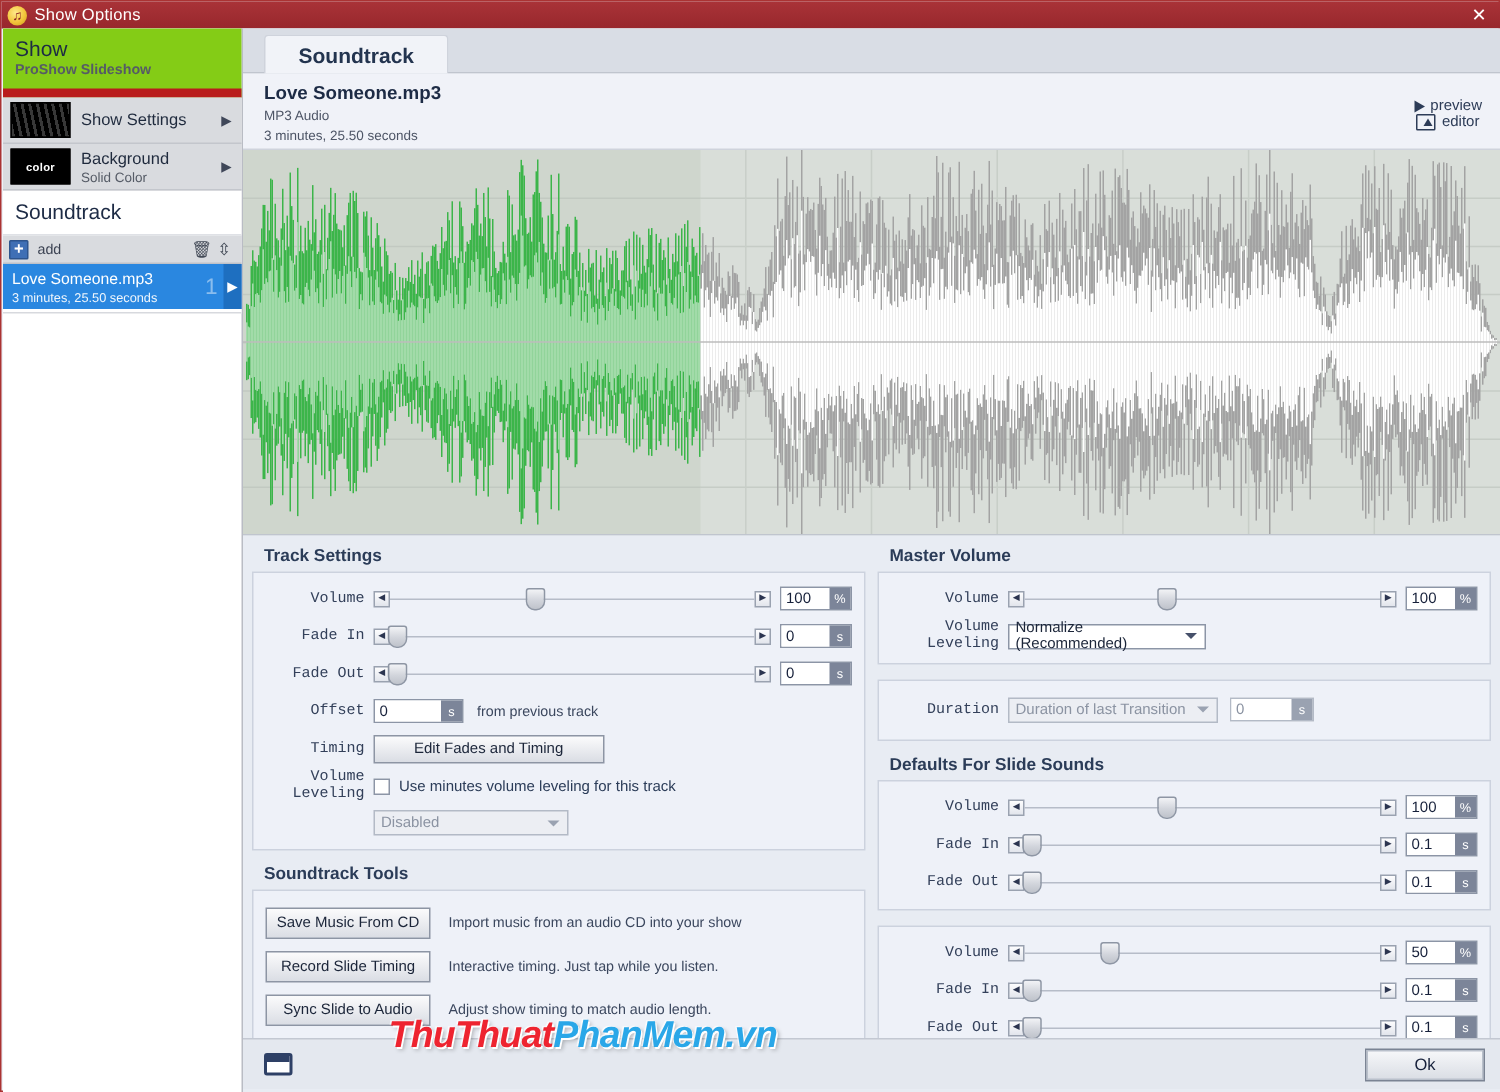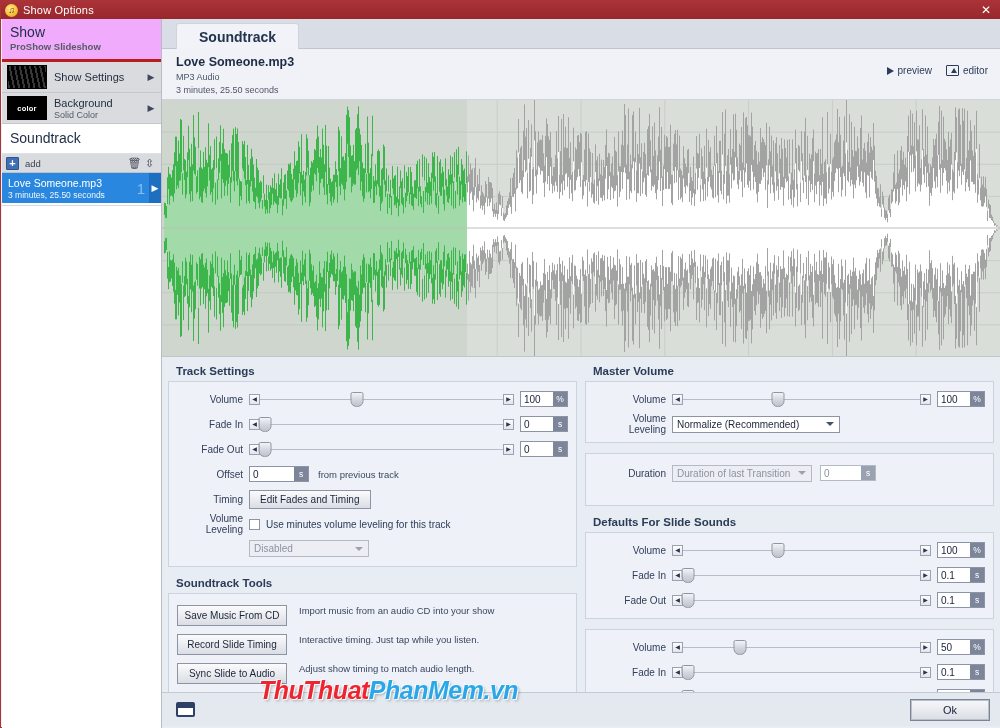--- a/index.html
+++ b/index.html
@@ -44,22 +44,22 @@
 
   
   .sidebar {
     position: absolute; left: 1px; top: 18px; width: 160px; height: 709px;
     background: #ffffff;
     border-right: 1px solid #b9bcc4;
     font-size: 11px;
   }
   .sb-header {
     padding: 5px 8px 7px 8px;
-    background: #f0abfc;
-    border-bottom: 3px solid #b91c1c;
+    background: #84cc16;
+    border-bottom: 6px solid #b91c1c;
   }
   .sb-header .h1 { font-size: 14px; color: #1d2b45; font-weight: normal; }
   .sb-header .h2 { font-size: 9.5px; color: #555b66; margin-top: 1px; font-weight: bold; }
 
   .sb-row {
     display: flex; align-items: center;
     height: 31px;
     background: #d9dbdf;
     border-bottom: 1px solid #c3c6cc;
     position: relative;
@@ -156,21 +156,21 @@
     position: relative;
     background: #f0f2f8;
     height: 51px;
     border-bottom: 1px solid #cfd3dc;
     padding: 6px 0 0 14px;
   }
   .track-header .name { font-size: 12.5px; font-weight: bold; color: #1d2b45; }
   .track-header .sub { font-size: 9px; color: #4d5566; margin-top: 3px; }
   .hdr-actions {
     position: absolute; right: 12px; top: 16px;
-    display: flex; align-items: center; gap: 14px;
+    display: flex; align-items: center;  flex-direction: column;
   }
   .hdr-act { display: flex; align-items: center; gap: 4px; font-size: 10px; color: #2d3c57; cursor: pointer; }
   .play-tri {
     width: 0; height: 0; border-left: 7px solid #2d3c57;
     border-top: 4.5px solid transparent; border-bottom: 4.5px solid transparent;
   }
   .editor-ic {
     width: 13px; height: 11px; border: 1.5px solid #2d3c57; border-radius: 1px;
     position: relative;
   }
@@ -207,21 +207,21 @@
   .panel {
     background: #eef1f8;
     border: 1px solid #ccd2de;
     padding: 7px 8px 8px 8px;
   }
 
   .frow { display: flex; align-items: center; height: 20px; margin-bottom: 5px; }
   .frow:last-child { margin-bottom: 0; }
   .flabel {
     font-size: 10px; color: #33405a; text-align: right;
-    padding-right: 6px; flex: none;
+    padding-right: 6px; flex: none; font-family: Liberation Mono, monospace;
   }
 
   
   .slider { position: relative; flex: 1; height: 16px; display: flex; align-items: center; }
   .sl-arrow {
     width: 11px; height: 11px; flex: none;
     background: linear-gradient(#fdfdfe, #e2e5ec);
     border: 1px solid #9aa2b0;
     display: flex; align-items: center; justify-content: center;
     font-size: 6px; color: #2c3550; line-height: 1;
@@ -252,21 +252,21 @@
     width: 14px; background: #7c8599; color: #fff;
     font-size: 8.5px;
     display: flex; align-items: center; justify-content: center;
   }
 
   .btn {
     background: linear-gradient(#fbfbfc, #dadde4);
     border: 1px solid #8d95a4;
     font-family: "Liberation Sans", sans-serif;
     font-size: 10px; color: #1b2539;
-    padding: 3px 10px; cursor: pointer;
+    padding: 3px 26px; cursor: pointer;
   }
   .sel {
     background: #fff; border: 1px solid #8c95a6;
     height: 17px; display: flex; align-items: center;
     font-size: 10px; color: #1b2539; padding: 0 4px;
     position: relative;
   }
   .sel.disabled { background: #eceef3; color: #8b93a2; border-color: #b3bac6; }
   .sel .caret {
     position: absolute; right: 5px; top: 50%;
@@ -278,21 +278,21 @@
 
   .chk {
     width: 11px; height: 11px; background: #fff;
     border: 1px solid #8c95a6; flex: none; margin-right: 6px;
   }
   .chkrow { display: flex; align-items: center; }
   .chkrow .lbl { font-size: 10px; color: #2b3c58; }
   .grp-chk-title { display: flex; align-items: center; margin: 0 0 4px 8px; }
   .grp-chk-title .lbl { font-size: 11.5px; font-weight: bold; color: #2b3c58; }
 
-  .toolrow { display: flex; margin-bottom: 8px; }
+  .toolrow { display: flex; align-items: center; margin-bottom: 8px; }
   .toolrow:last-child { margin-bottom: 0; }
   .toolrow .btn { width: 110px; text-align: center; padding: 4px 4px; }
   .toolrow .desc { font-size: 9.5px; color: #3b475e; margin-left: 12px; }
 
   
   .footer {
     position: absolute; left: 161px; bottom: 1px; width: 838px; height: 34px;
     background: #e4e8ef;
     border-top: 1px solid #c3c8d2;
     display: flex; align-items: center;
@@ -2181,21 +2181,21 @@
             <div class="frow">
               <div class="flabel" style="width:72px">Volume Leveling</div>
               <div class="chkrow">
                 <div class="chk"></div>
                 <div class="lbl">Use minutes volume leveling for this track</div>
               </div>
             </div>
 
             <div class="frow" style="height:19px;margin-bottom:0">
               <div class="flabel" style="width:72px"></div>
-              <div class="sel disabled" style="width:120px">
+              <div class="sel disabled" style="width:130px">
                 <span>Disabled</span>
                 <span class="caret"></span>
               </div>
             </div>
 
           </div>
         </div>
 
         <div>
           <div class="group-title">Soundtrack Tools</div>
@@ -2231,31 +2231,31 @@
                 </div>
                 <div class="sl-arrow">▶</div>
               </div>
               <div class="numbox">
                 <div class="val">100</div>
                 <div class="unit">%</div>
               </div>
             </div>
             <div class="frow" style="margin-bottom:0">
               <div class="flabel" style="width:78px">Volume Leveling</div>
-              <div class="sel" style="width:168px">
+              <div class="sel" style="width:132px">
                 <span>Normalize (Recommended)</span>
                 <span class="caret"></span>
               </div>
             </div>
           </div>
         </div>
 
         <div>
           <div class="panel" style="padding:9px 8px 10px 8px">
-            <div class="frow" style="margin-bottom:12px">
+            <div class="frow" style="margin-bottom:0">
               <div class="flabel" style="width:78px">Duration</div>
               <div class="sel disabled" style="width:140px">
                 <span>Duration of last Transition</span>
                 <span class="caret"></span>
               </div>
               <div class="numbox" style="margin-left:8px;border-color:#b3bac6">
                 <div class="val" style="width:40px;color:#8b93a2">0</div>
                 <div class="unit" style="background:#9aa2b1">s</div>
               </div>
             </div>

